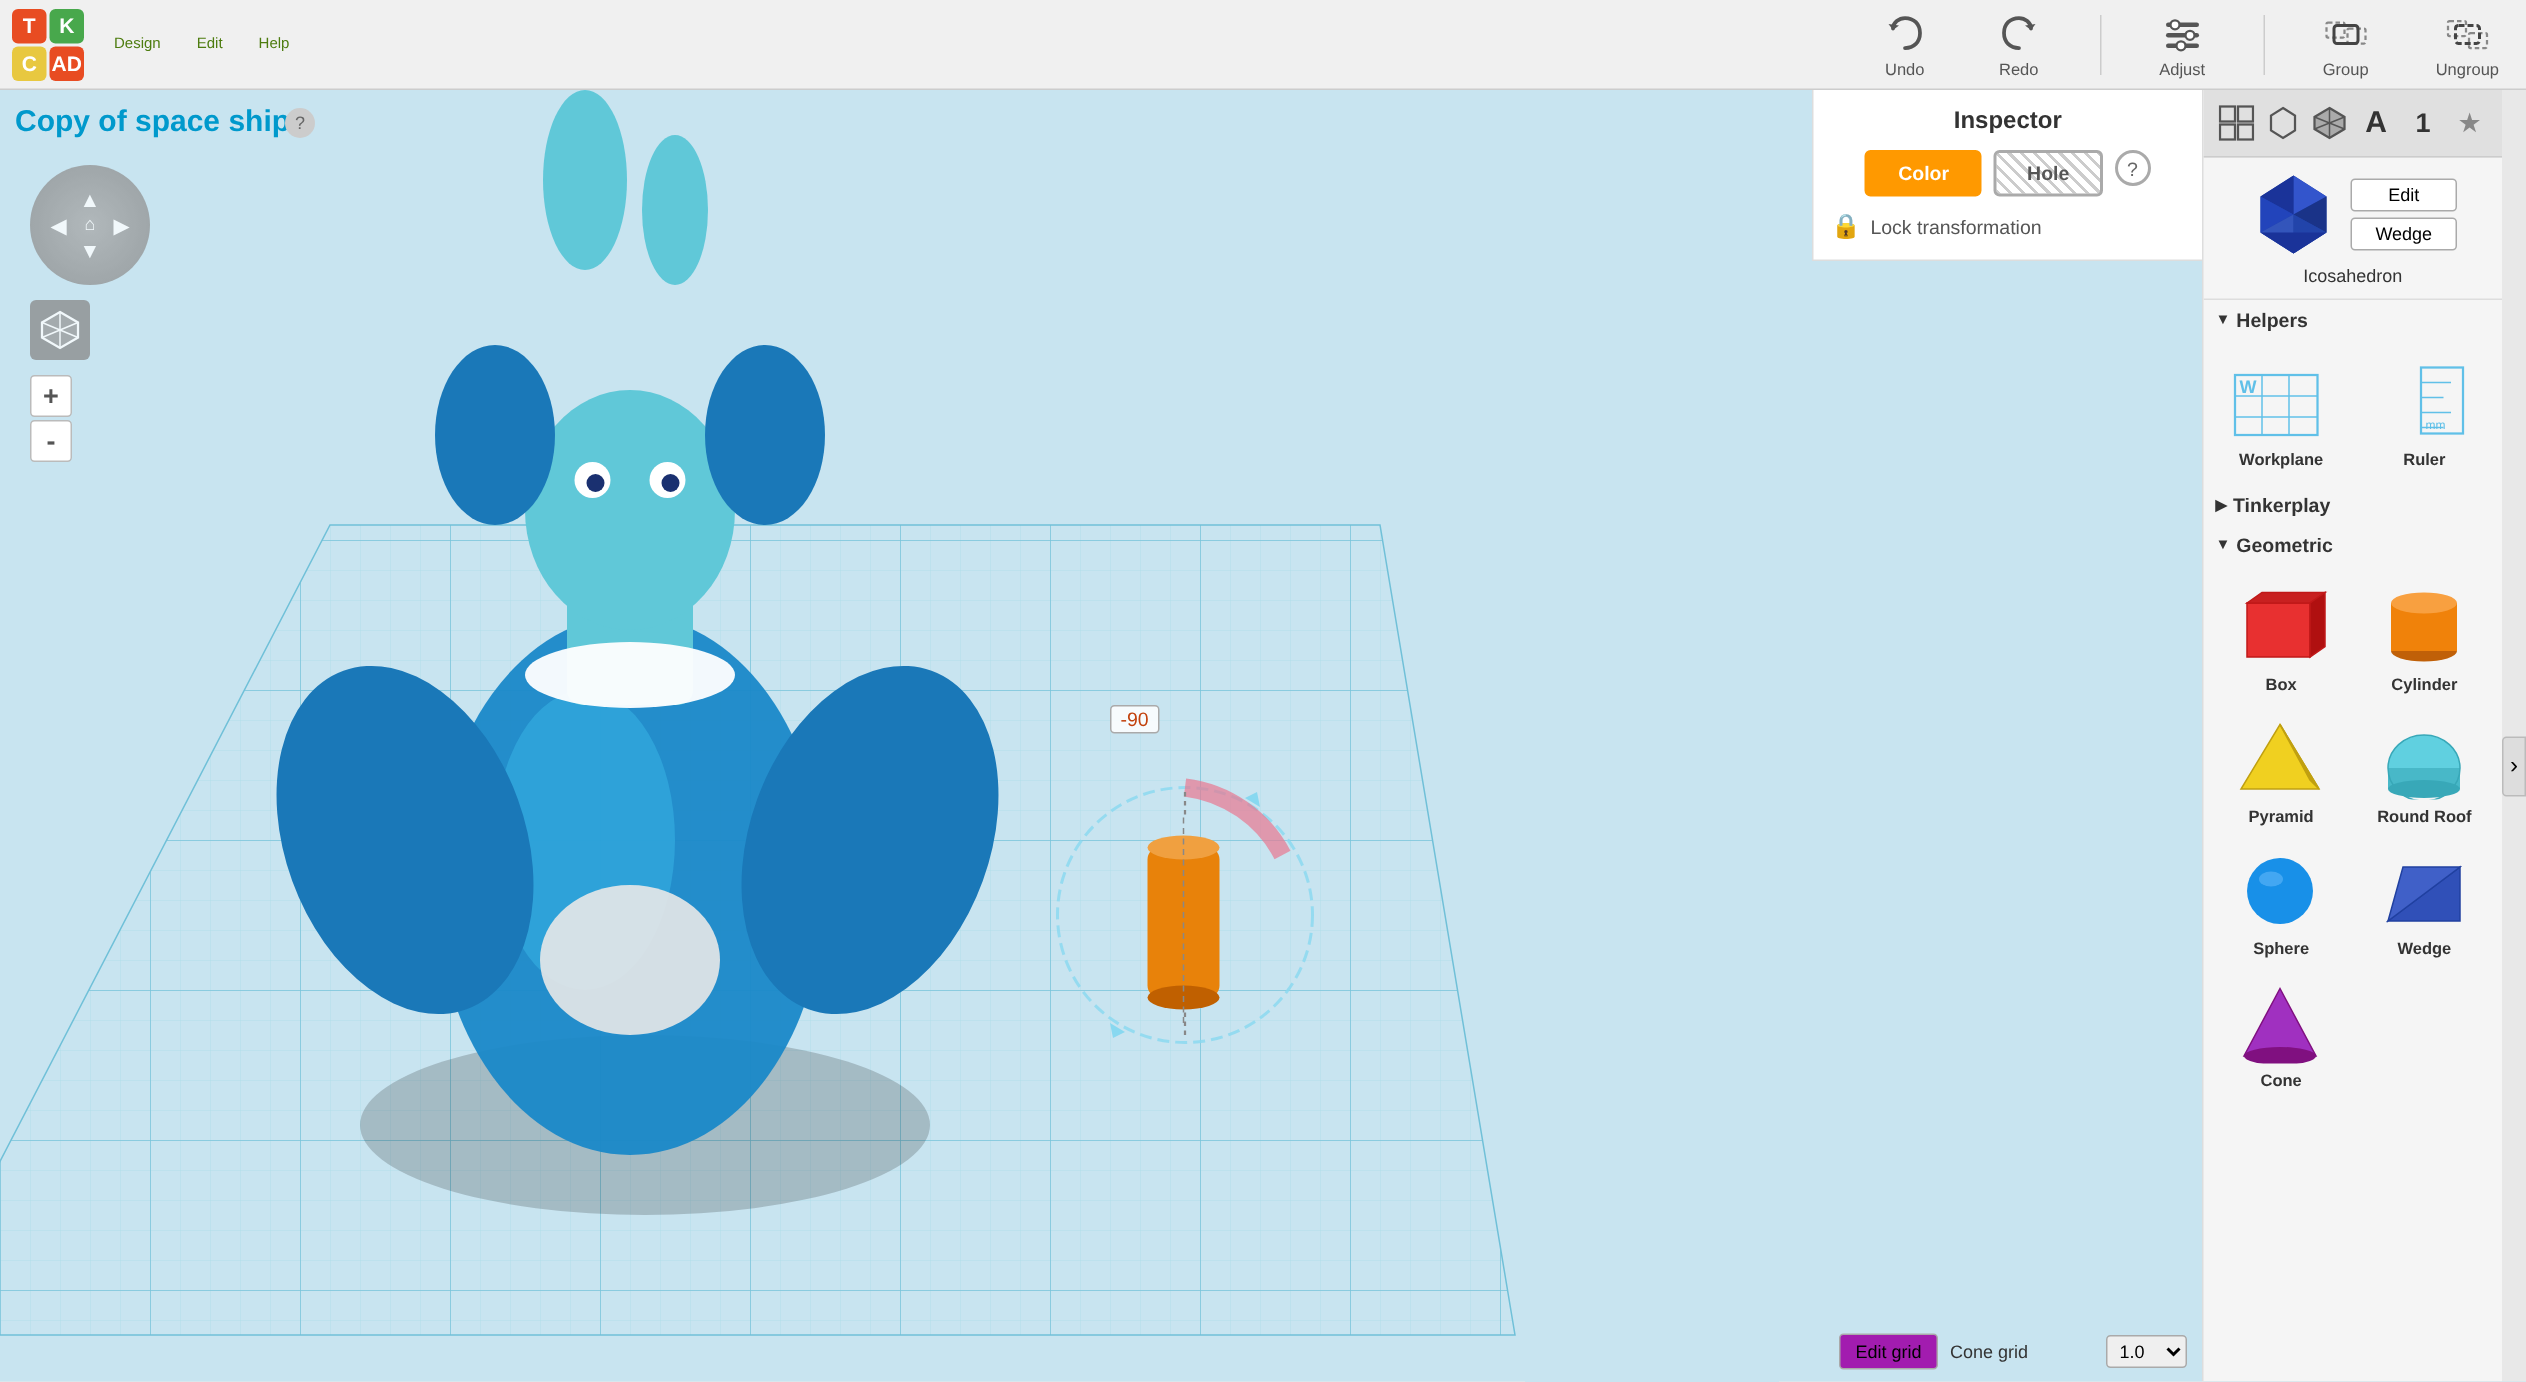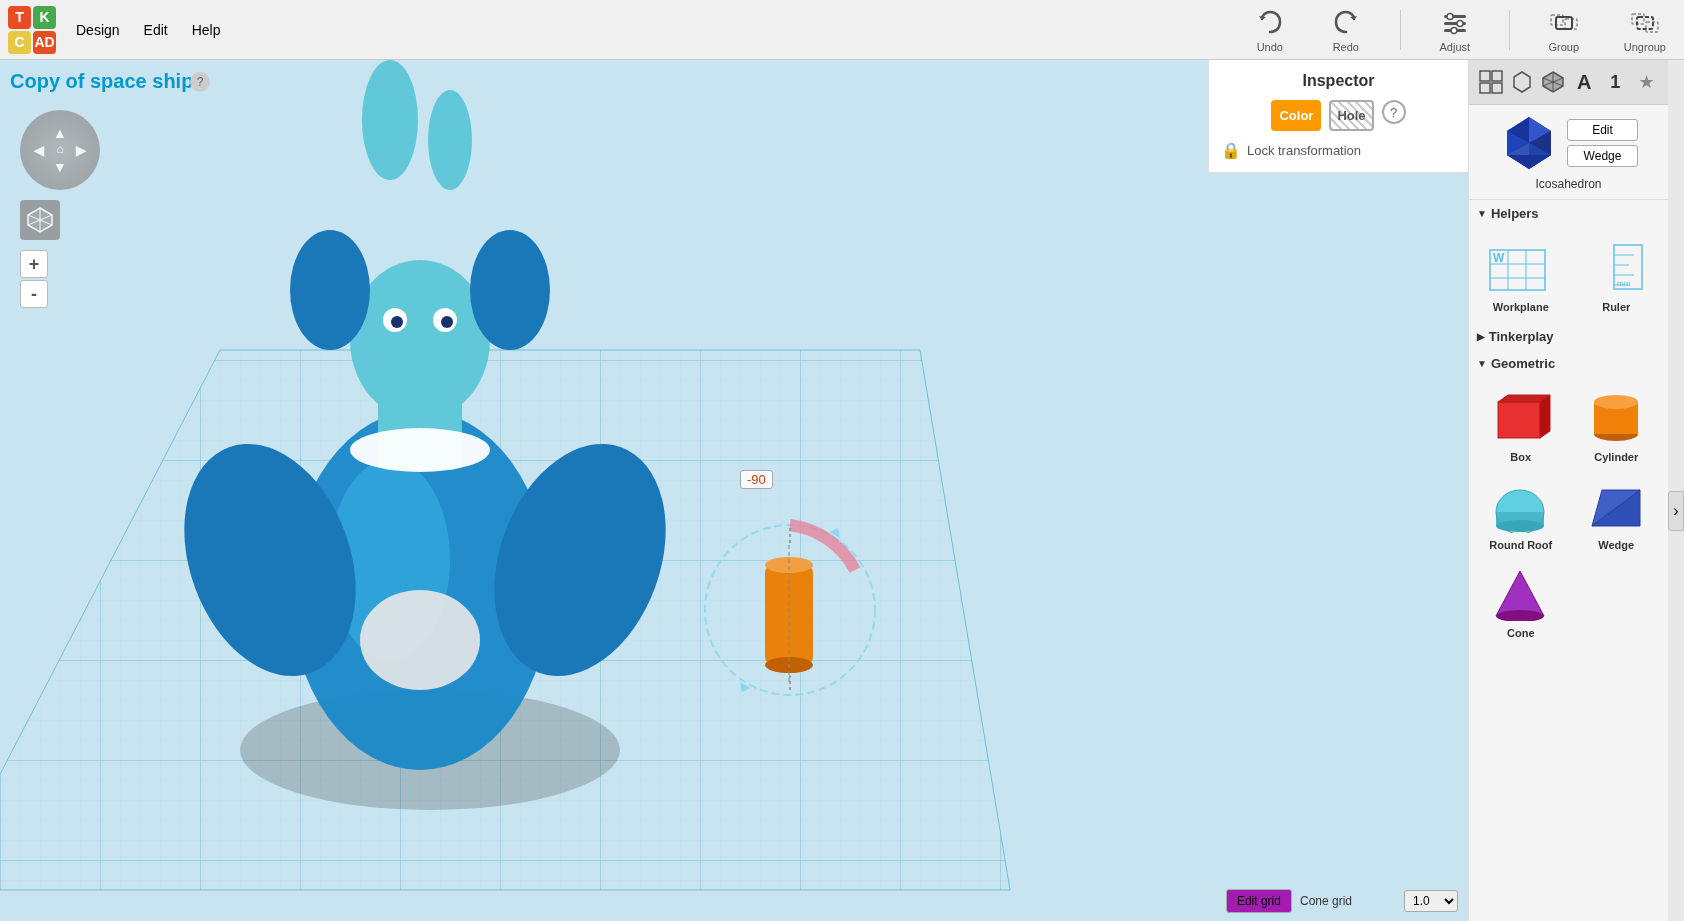--- a/index.html
+++ b/index.html
@@ -11,21 +11,21 @@
       height: 60px; padding: 0 8px; gap: 0;
     }
     #logo-block { display: flex; align-items: center; margin-right: 8px; }
     .logo-grid { display: grid; grid-template-columns: 1fr 1fr; gap: 2px; width: 48px; height: 48px; }
     .logo-cell { display: flex; align-items: center; justify-content: center; font-weight: bold; font-size: 14px; color: white; border-radius: 4px; }
     .logo-tin { background: #e84c22; }
     .logo-ker { background: #48a84c; }
     .logo-cad { background: #e84c22; }
     .logo-dot { background: #e8c840; }
 
-    .menu-btn { background: none; border: none; padding: 8px 12px; font-size: 14px; cursor: pointer; color: #000000; border-radius: 4px; }
+    .menu-btn { background: none; border: none; padding: 8px 12px; font-size: 10px; cursor: pointer; color: #4d7c0f; border-radius: 4px; }
 
     #toolbar-right { margin-left: auto; display: flex; align-items: center; gap: 24px; }
     .toolbar-action { display: flex; flex-direction: column; align-items: center; background: none; border: none; cursor: pointer; padding: 4px 10px; color: #555; font-size: 11px; gap: 2px; }
     .toolbar-action .icon-box { width: 32px; height: 32px; display: flex; align-items: center; justify-content: center; font-size: 20px; }
     .toolbar-sep { width: 1px; height: 40px; background: #ccc; margin: 0 4px; }
 
     
     #main { display: flex; flex: 1; overflow: hidden; }
 
     
@@ -37,21 +37,21 @@
     
     #project-title { position: absolute; top: 10px; left: 10px; color: #0099cc; font-size: 20px; font-weight: bold; }
 
     
     #nav-controls { position: absolute; top: 50px; left: 20px; display: flex; flex-direction: column; gap: 4px; }
 
     
     #inspector { position: absolute; top: 0; right: 0; width: 260px; background: white; border-left: 1px solid #ddd; border-bottom: 1px solid #ddd; padding: 12px; }
     #inspector-title { text-align: center; font-size: 16px; font-weight: bold; color: #333; margin-bottom: 10px; }
     #inspector-buttons { display: flex; gap: 8px; justify-content: center; margin-bottom: 10px; }
-    .insp-btn { padding: 6px 6px; border: 2px solid #0f766e; border-radius: 4px; cursor: pointer; font-size: 13px; font-weight: bold; text-align: right; }
+    .insp-btn { padding: 6px 20px; border: 2px solid #0f766e; border-radius: 4px; cursor: pointer; font-size: 13px; font-weight: bold; text-align: right; }
     .insp-btn.active { background: #f90; border-color: #f90; color: white; }
     .insp-btn.hole { background: repeating-linear-gradient(45deg, #ccc, #ccc 2px, white 2px, white 6px); border-color: #aaa; color: #555; }
     #lock-row { display: flex; align-items: center; gap: 6px; color: #555; font-size: 13px; }
     #lock-icon { font-size: 16px; }
 
     
     #bottombar { position: absolute; bottom: 8px; right: 10px; display: flex; align-items: center; gap: 8px; }
     .edit-grid-btn { padding: 4px 10px; background: #a21caf; border: 1px solid #aaa; border-radius: 3px; cursor: pointer; font-size: 12px; }
     .snap-label { font-size: 12px; color: #333; }
     .snap-select { padding: 2px 4px; border: 1px solid #aaa; border-radius: 3px; font-size: 12px; margin-left: 44px; }
@@ -403,39 +403,57 @@
         <div class="shape-icon">
           <svg width="65" height="55" viewBox="0 0 65 55">
             <ellipse cx="32" cy="44" rx="22" ry="7" fill="#c06008"></ellipse>
             <rect x="10" y="12" width="44" height="32" fill="#f0820a"></rect>
             <ellipse cx="32" cy="12" rx="22" ry="7" fill="#f8a040"></ellipse>
           </svg>
         </div>
         <span class="shape-label">Cylinder</span>
       </div>
 
+      <div class="shape-item">
+        <div class="shape-icon">
+          <svg width="65" height="55" viewBox="0 0 65 55">
+            <polygon points="32,5 58,48 6,48" fill="#f0d020" stroke="#c0a010" stroke-width="1"></polygon>
+            <polygon points="32,5 58,48 52,42" fill="#c0a010" stroke="#c0a010" stroke-width="1"></polygon>
+          </svg>
+        </div>
+        <span class="shape-label">Pyramid</span>
+      </div>
 
 
       <div class="shape-item">
         <div class="shape-icon">
           <svg width="65" height="55" viewBox="0 0 65 55">
             <rect x="8" y="34" width="48" height="14" fill="#48b8c8"></rect>
             <ellipse cx="32" cy="34" rx="24" ry="22" fill="#60d0e0" clip-path="url(#topHalf)"></ellipse>
             <defs>
                 <clipPath id="topHalf">
                   <rect x="0" y="0" width="65" height="34"></rect>
                 </clipPath>
               </defs>
             <ellipse cx="32" cy="34" rx="24" ry="22" fill="none" stroke="#38a8b8" stroke-width="1"></ellipse>
             <ellipse cx="32" cy="48" rx="24" ry="6" fill="#38a8b8"></ellipse>
           </svg>
         </div>
         <span class="shape-label">Round Roof</span>
       </div>
 
+      <div class="shape-item">
+        <div class="shape-icon">
+          <svg width="65" height="55" viewBox="0 0 65 55">
+            <circle cx="32" cy="28" r="22" fill="#1890e8"></circle>
+            <ellipse cx="26" cy="20" rx="8" ry="5" fill="#60b8f8" opacity="0.6"></ellipse>
+          </svg>
+        </div>
+        <span class="shape-label">Sphere</span>
+      </div>
 
       <div class="shape-item">
         <div class="shape-icon">
           <svg width="65" height="55" viewBox="0 0 65 55">
             <polygon points="8,48 56,48 56,12" fill="#3050b8" stroke="#2040a0" stroke-width="1"></polygon>
             <polygon points="8,48 56,12 18,12" fill="#4060c8" stroke="#2040a0" stroke-width="1"></polygon>
           </svg>
         </div>
         <span class="shape-label">Wedge</span>
       </div>

